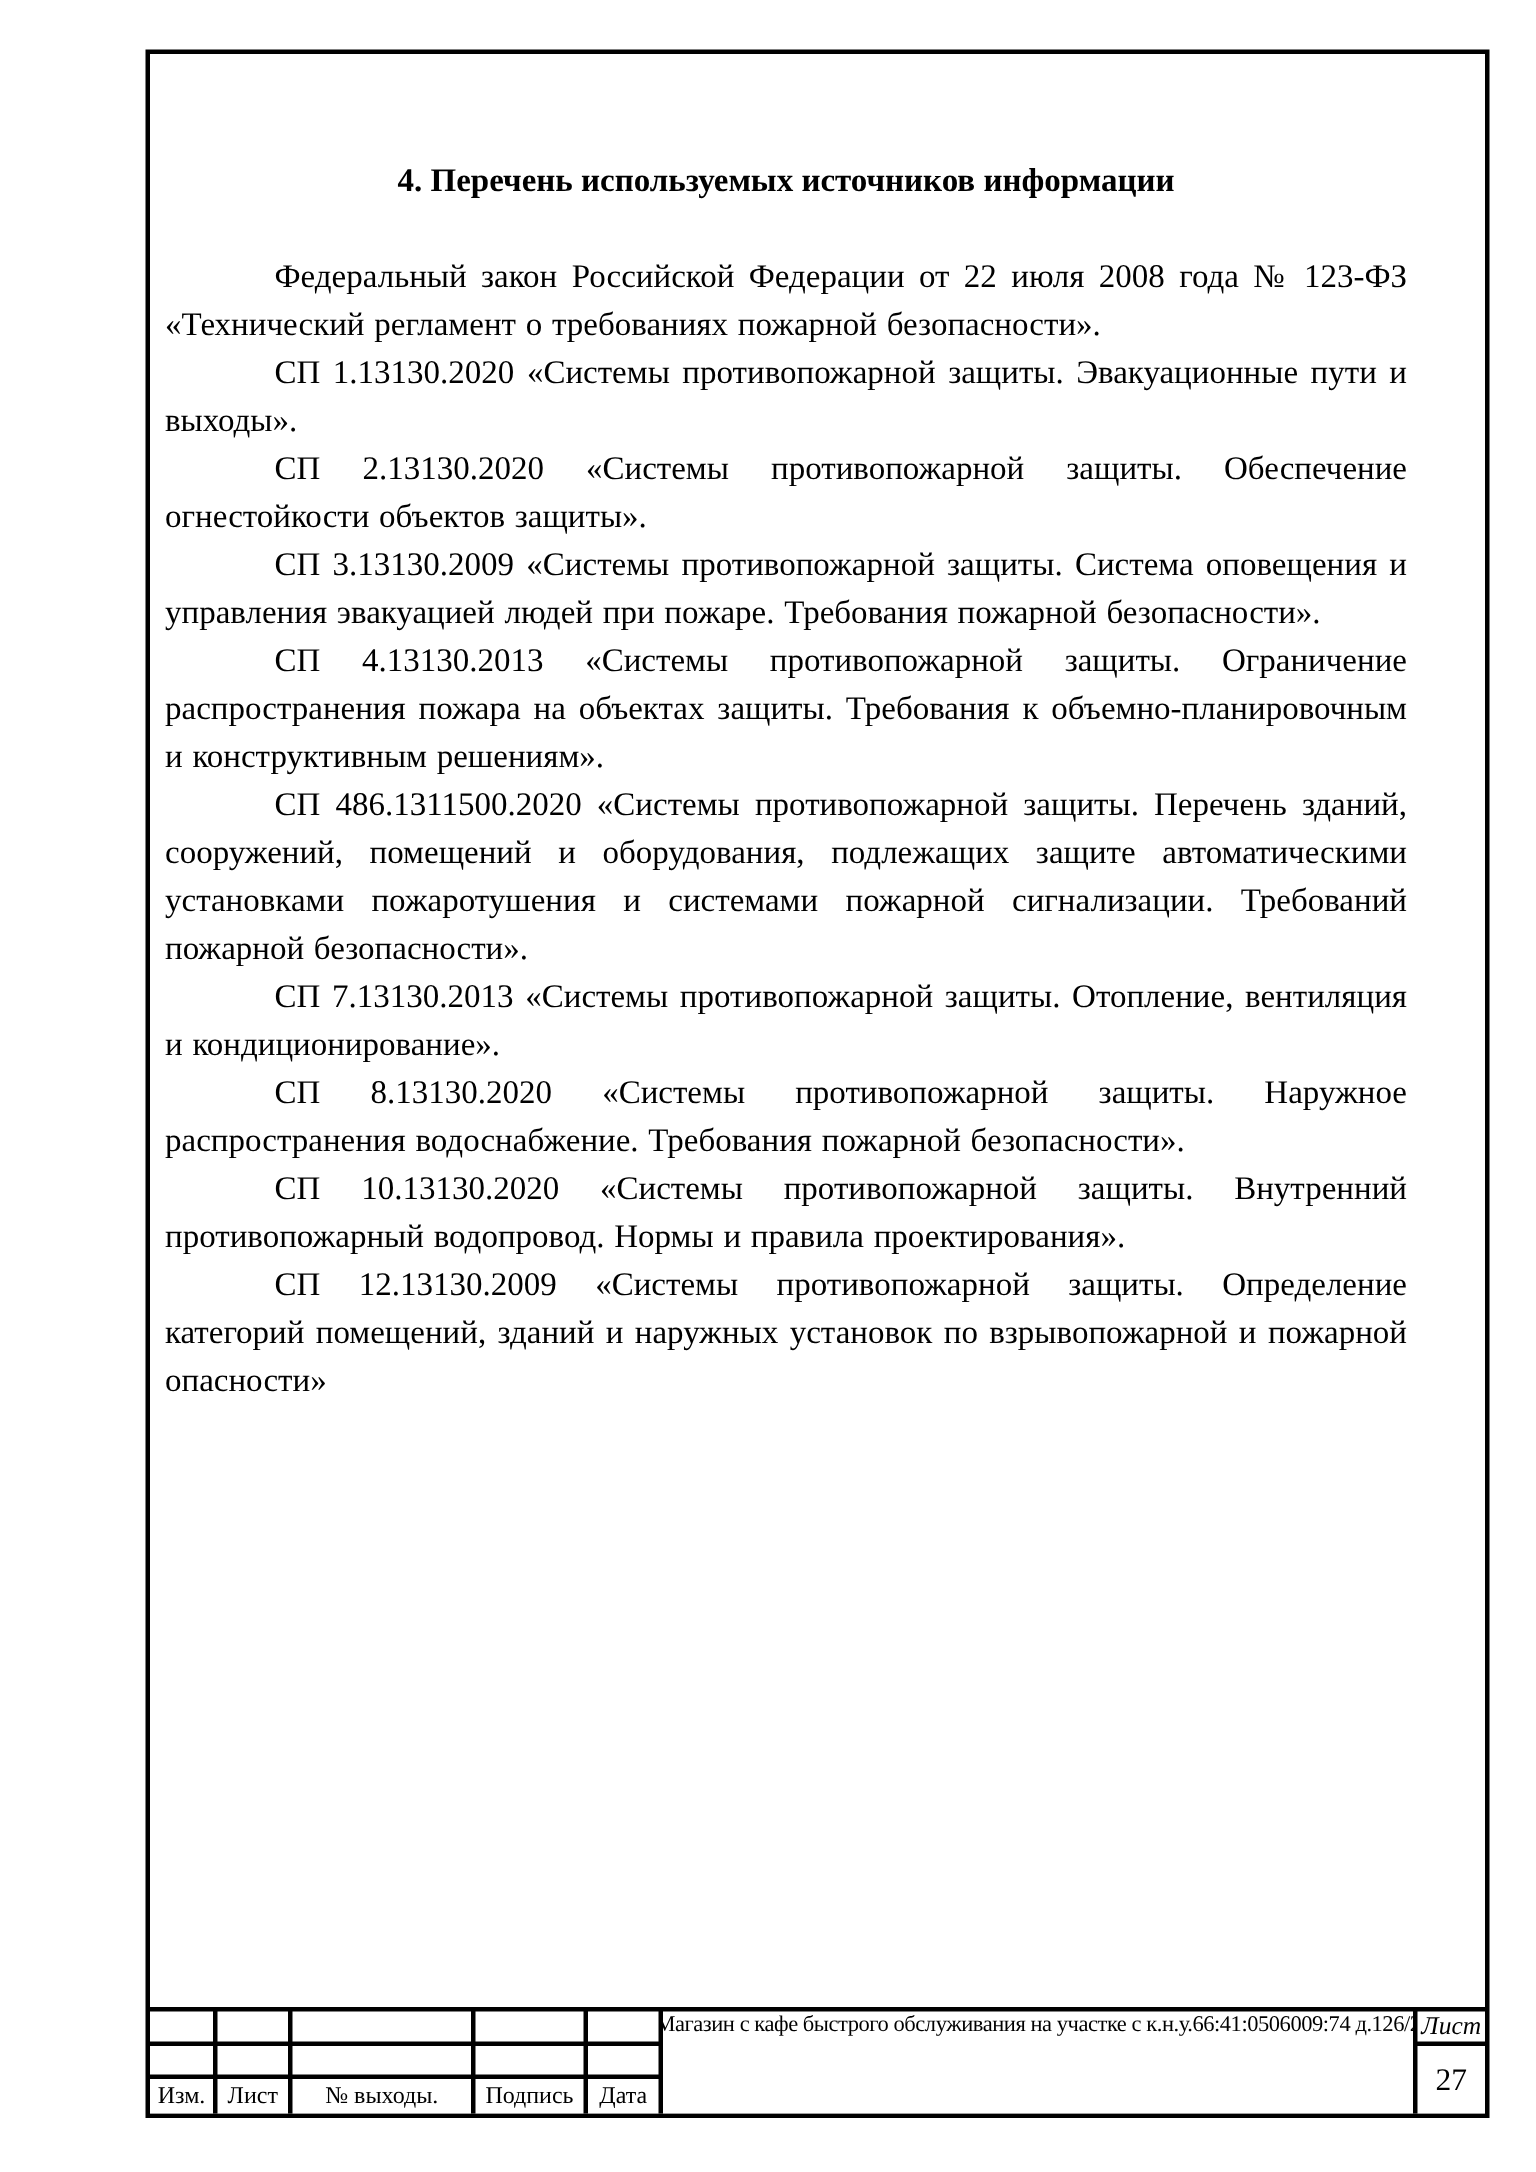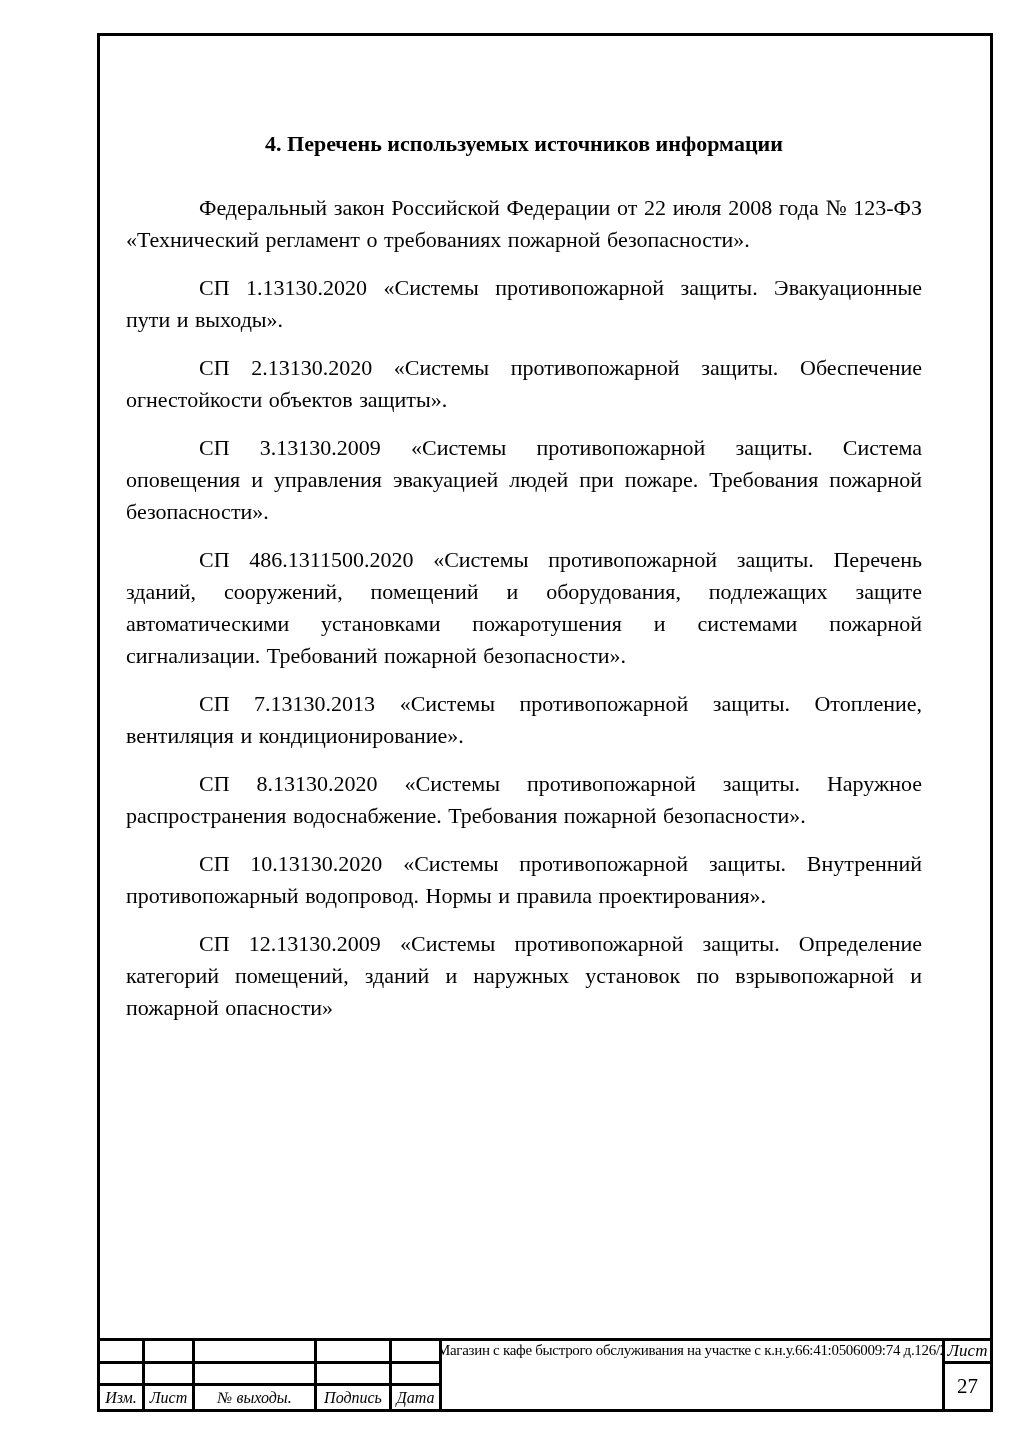--- a/index.html
+++ b/index.html
@@ -16,33 +16,33 @@
     background: #ffffff;
     overflow: hidden;
   }
   .frame {
     position: absolute;
     left: 97px; top: 33px;
     width: 896px; height: 1379px;
     border: 3px solid #000000;
   }
   .content {
-    padding: 92px 52px 0 10px;
+    padding: 68px 52px 0 10px;
   }
   .doc-title {
     font-size: 22px;
     line-height: 32px;
     font-weight: bold;
     text-align: center;
     margin: 0 0 32px 0;
   }
   .para {
     font-size: 22px;
     line-height: 32px;
-    margin: 16px;
+    margin: 0;
     text-align: justify;
     text-indent: 73px;
     word-spacing: 1px;
   }
   
   .titleblock {
     position: absolute;
     left: 0; right: 0; bottom: 0;
     height: 71px;
     border-top: 3px solid #000000;
@@ -53,21 +53,20 @@
     background: #000000;
   }
   .tb-cell {
     background: #ffffff;
     display: flex;
     align-items: center;
     justify-content: center;
     overflow: hidden;
   }
   .tb-label {
-    font-style: italic;
     font-size: 16px;
     white-space: nowrap;
   }
   .tb-project {
     grid-column: 6; grid-row: 1 / 4;
     align-items: flex-start;
     font-size: 15px;
     letter-spacing: -0.3px;
     white-space: nowrap;
     padding-top: 1px;
@@ -87,20 +86,21 @@
 
 <div class="page">
   <div class="frame">
 
     <div class="content">
       <h1 class="doc-title">4. Перечень используемых источников информации</h1>
       <p class="para">Федеральный закон Российской Федерации от 22 июля 2008 года № 123-ФЗ «Технический регламент о требованиях пожарной безопасности».</p>
       <p class="para">СП 1.13130.2020 «Системы противопожарной защиты. Эвакуационные пути и выходы».</p>
       <p class="para">СП 2.13130.2020 «Системы противопожарной защиты. Обеспечение огнестойкости объектов защиты».</p>
       <p class="para">СП 3.13130.2009 «Системы противопожарной защиты. Система оповещения и управления эвакуацией людей при пожаре. Требования пожарной безопасности».</p>
+      <p class="para">СП 4.13130.2013 «Системы противопожарной защиты. Ограничение распространения пожара на объектах защиты. Требования к объемно-планировочным и конструктивным решениям».</p>
       <p class="para">СП 486.1311500.2020 «Системы противопожарной защиты. Перечень зданий, сооружений, помещений и оборудования, подлежащих защите автоматическими установками пожаротушения и системами пожарной сигнализации. Требований пожарной безопасности».</p>
       <p class="para">СП 7.13130.2013 «Системы противопожарной защиты. Отопление, вентиляция и кондиционирование».</p>
       <p class="para">СП 8.13130.2020 «Системы противопожарной защиты. Наружное распространения водоснабжение. Требования пожарной безопасности».</p>
       <p class="para">СП 10.13130.2020 «Системы противопожарной защиты. Внутренний противопожарный водопровод. Нормы и правила проектирования».</p>
       <p class="para">СП 12.13130.2009 «Системы противопожарной защиты. Определение категорий помещений, зданий и наружных установок по взрывопожарной и пожарной опасности»</p>
     </div>
 
     <div class="titleblock">
 
       <div class="tb-cell"></div>

